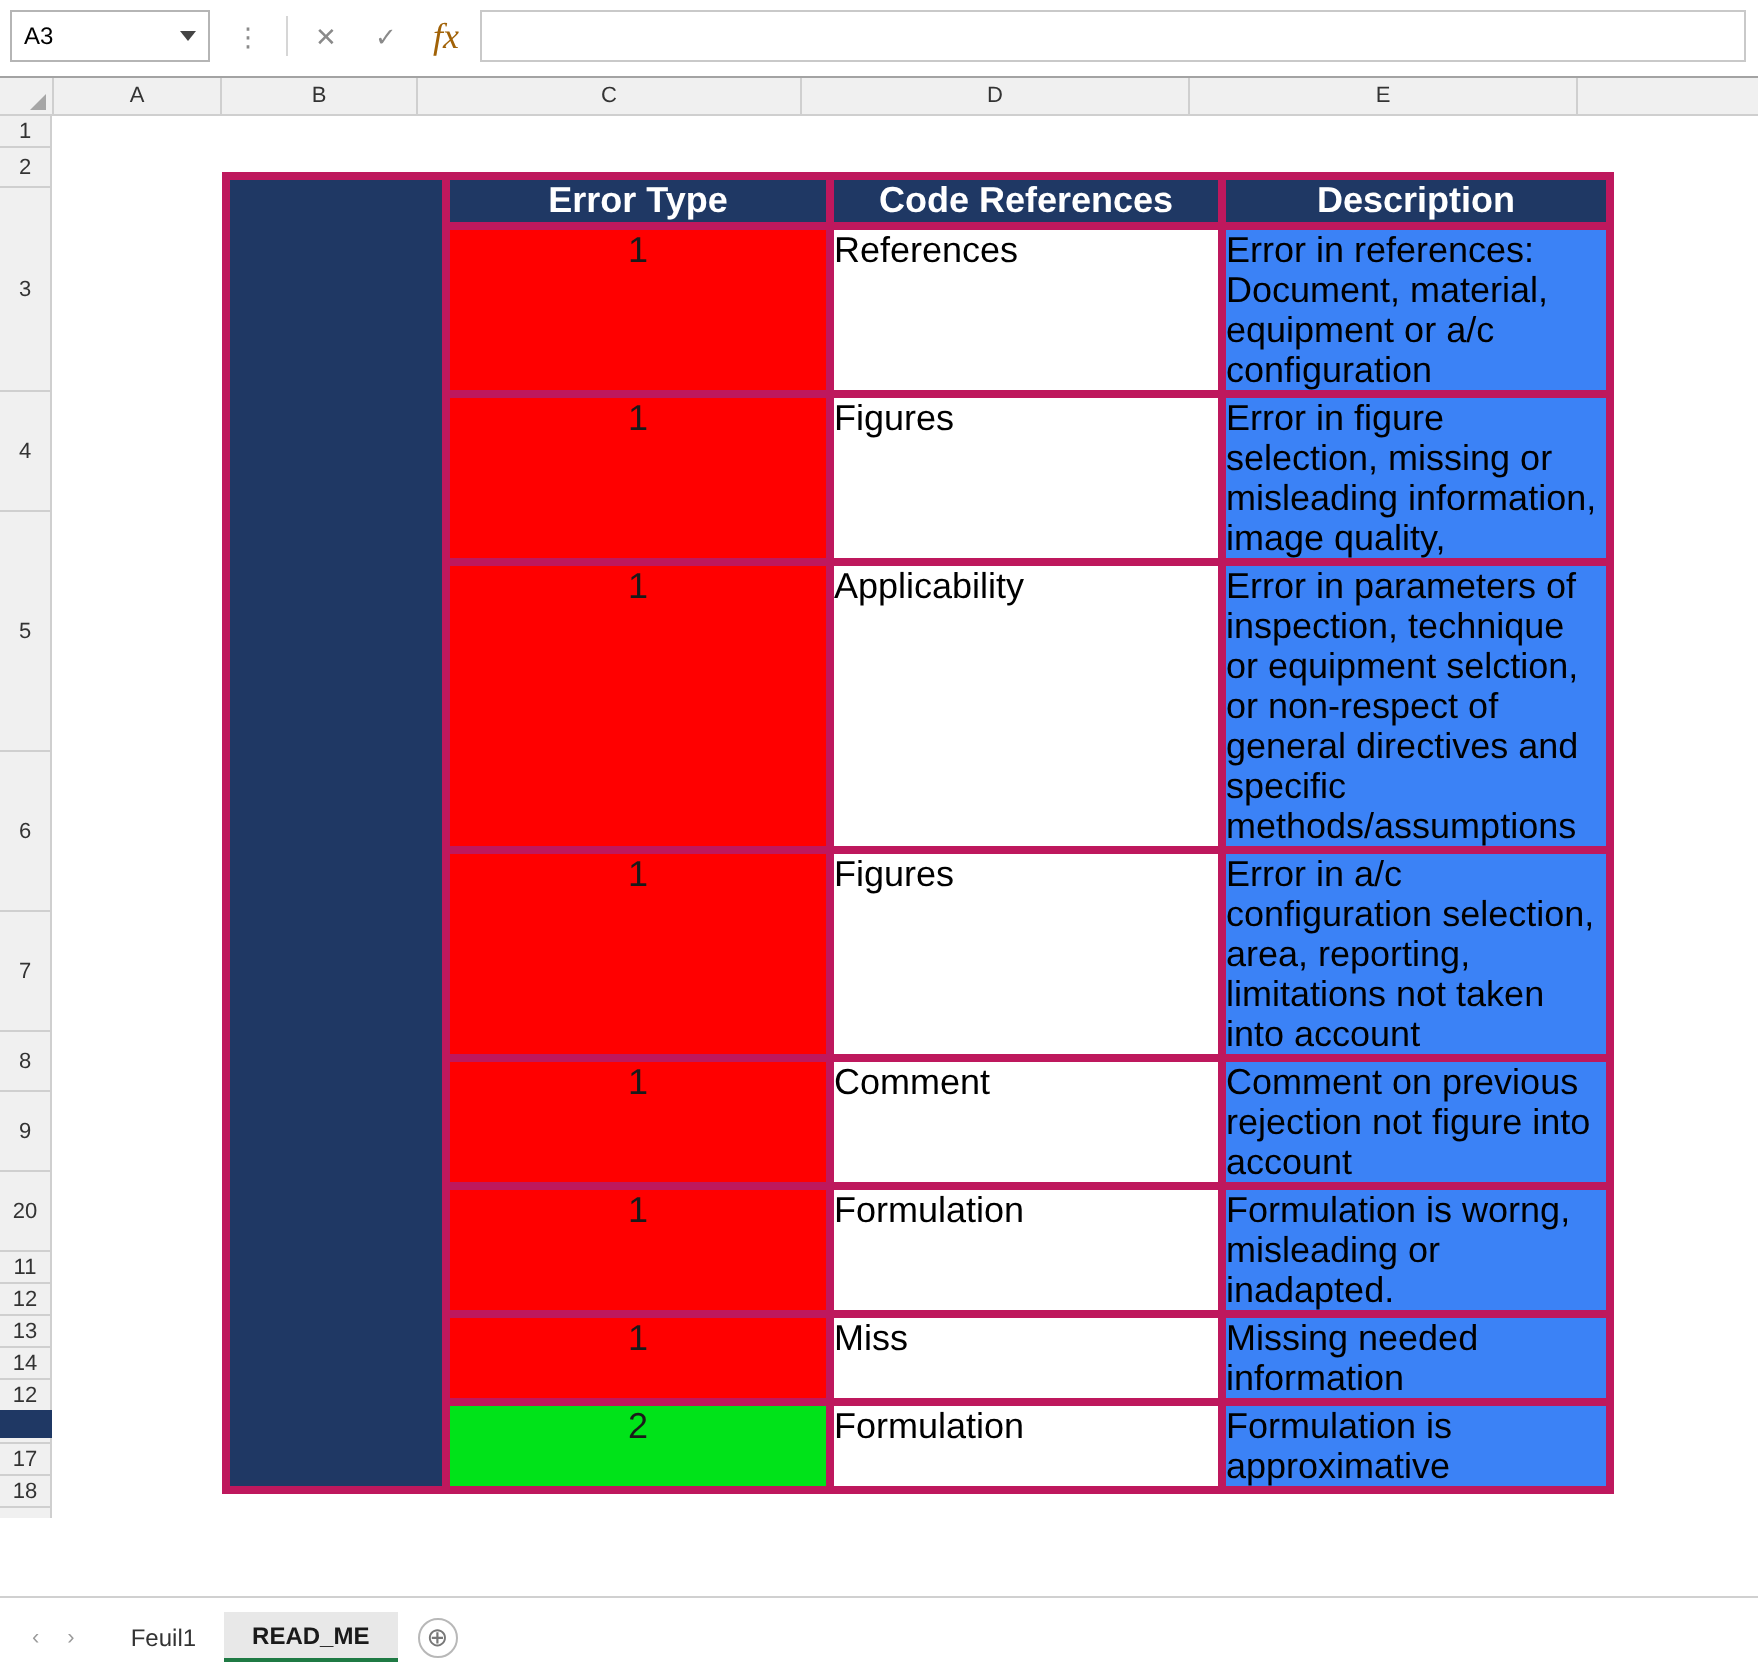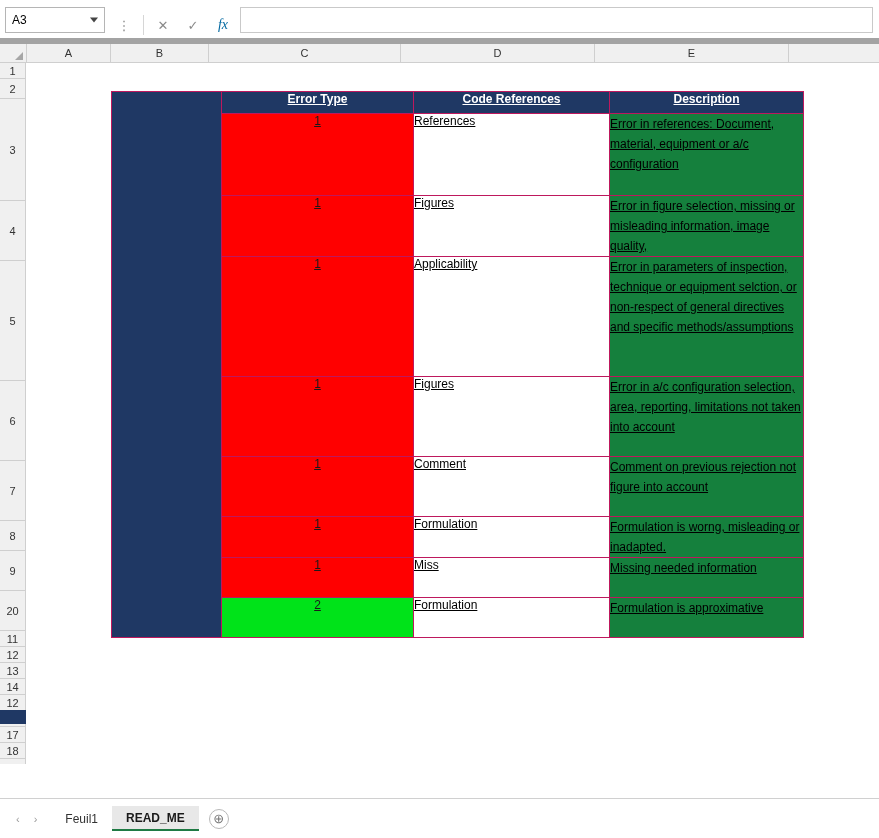--- a/index.html
+++ b/index.html
@@ -13,23 +13,23 @@
     font-family: "Liberation Sans", sans-serif;
     font-size: 12px;
     color: #000000;
     overflow: hidden;
     position: relative;
   }
 
   
   .formula-row {
     display: flex;
-    align-items: flex-end;
+    align-items: flex-start;
     height: 38px;
-    border-bottom: 6px solid #a3a3a3;
+    border-bottom: 1px solid #a3a3a3;
     background: #ffffff;
   }
   .namebox {
     width: 100px;
     margin: 5px 4px 5px 5px;
     border: 1px solid #b5b5b5;
     background: #ffffff;
     display: flex;
     align-items: center;
     position: relative;
@@ -58,21 +58,21 @@
   .fx-btn {
     width: 30px;
     height: 26px;
     display: flex;
     align-items: center;
     justify-content: center;
     font-size: 13px;
     color: #8a8a8a;
   }
   .fx-btn.fx-check { color: #8a8a8a; }
-  .fx-btn.fx-fx { color: #0369a1; font-style: italic; font-family: "Liberation Serif", serif; font-size: 14px; }
+  .fx-btn.fx-fx { color: #a16207; font-style: italic; font-family: "Liberation Serif", serif; font-size: 18px; }
   .fx-divider {
     width: 1px;
     height: 20px;
     background: #d6d6d6;
     margin: 0 4px;
   }
   .formula-input {
     flex: 1;
     margin: 5px 6px 5px 2px;
     border: 1px solid #c9c9c9;
@@ -159,26 +159,25 @@
 
   
   .table-block {
     position: absolute;
     left: 85px;
     top: 28px;
     border-collapse: collapse;
     table-layout: fixed;
   }
   .table-block td, .table-block th {
-    border: 1px solid #be185d;
+    border: 4px solid #be185d;
     padding: 0;
     vertical-align: top;
-    font-size: 12px;
-    box-sizing: border-box;
-    text-decoration: underline;
+    font-size: 18px;
+    box-sizing: border-box;
   }
   .navy-cell {
     background: #1f3864;
     border: 1px solid #1f3864;
     width: 110px;
   }
   .hdr {
     background: #1f3864;
     color: #ffffff;
     font-weight: bold;
@@ -195,21 +194,21 @@
   }
   .red { background: #ff0000; }
   .green { background: #00e319; }
   .code-cell {
     background: #ffffff;
     padding-left: 5px;
     vertical-align: middle;
     font-size: 13px;
   }
   .desc-cell {
-    background: #15803d;
+    background: #3b82f6;
     padding-left: 4px;
     padding-top: 1px;
     line-height: 20px;
     font-size: 12.5px;
     overflow: hidden;
     margin-top: 12px;
   }
 
   
   .tabbar {

